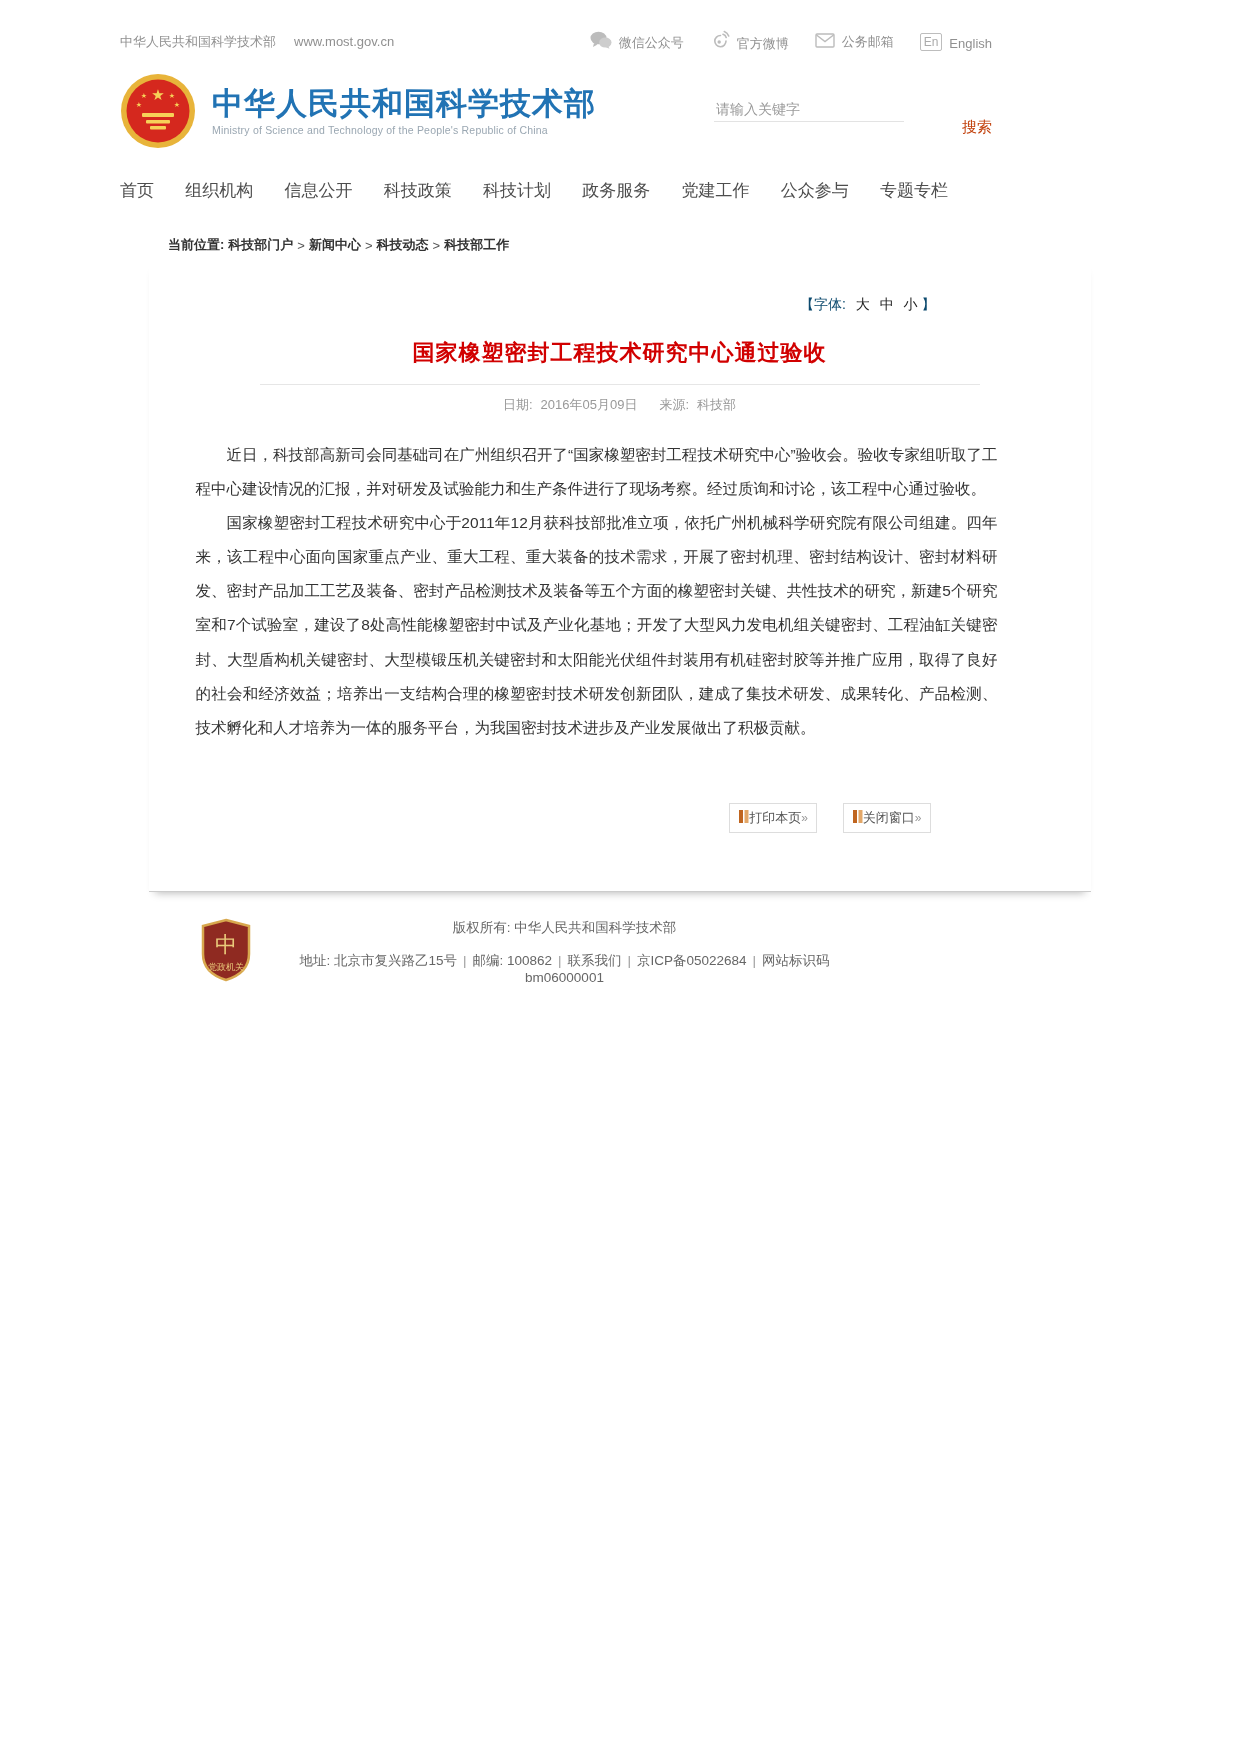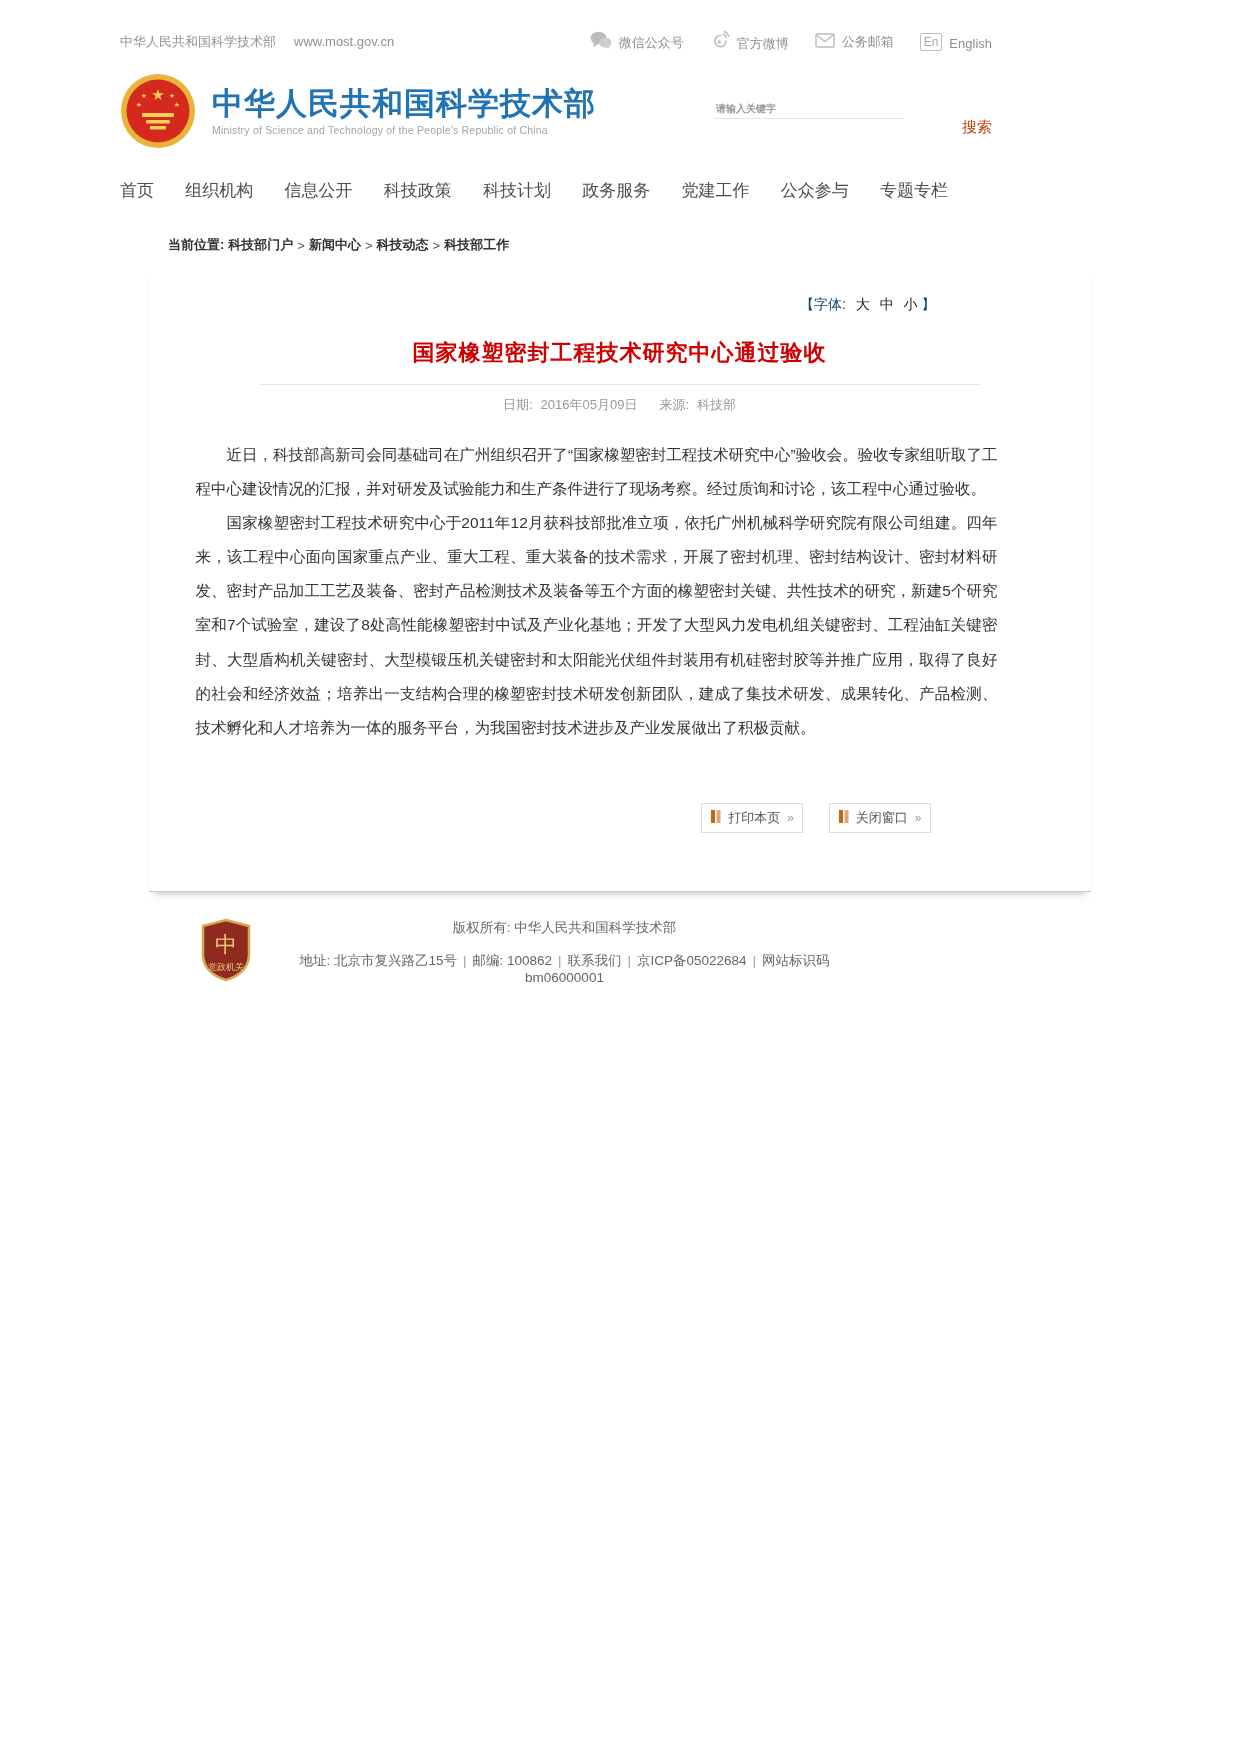--- a/index.html
+++ b/index.html
@@ -16,22 +16,22 @@
   .topbar-right { display:flex; align-items:center; }
   .top-item { display:flex; align-items:flex-end; gap:7px; margin-left:26px; cursor:pointer; }
   .en-badge { display:inline-block; border:1px solid #bdbdbd; color:#ababab; font-size:12px; padding:0 3px; line-height:16px; border-radius:2px; }
 
   
   .header { display:flex; align-items:center; margin-top:20px; }
   .logo { width:76px; height:76px; margin-right:16px; flex:none; }
   .site-title { font-size:31px; font-weight:bold; color:#2173b4; letter-spacing:1px; line-height:1.15; }
   .site-sub { font-size:10.5px; color:#9aa7b2; margin-top:3px; letter-spacing:0.2px; }
   .search { margin-left:auto; display:flex; align-items:center; padding-bottom:4px; }
-  .search input { width:190px; border:none; border-bottom:1px solid #e3e3e3; font-size:10px; color:#666; outline:none; padding:4px 2px;
-                  font-family:"Liberation Sans","DejaVu Sans",sans-serif;font-weight:bold; }
+  .search input { width:190px; border:none; border-bottom:1px solid #e3e3e3; font-size:14px; color:#666; outline:none; padding:4px 2px;
+                  font-family:"Liberation Sans","DejaVu Sans",sans-serif; }
   .search input::placeholder { color:#9a9a9a; }
   .search-btn { margin-left:58px; font-size:15px; color:#c2410c; background:none; border:none; cursor:pointer;
                 font-family:"Liberation Sans","DejaVu Sans",sans-serif;margin-top:36px; }
 
   
   .nav { margin-top:30px; width:828px; display:flex; justify-content:space-between; font-size:17px; color:#4d4d4d;text-align:right; }
   .nav span { cursor:pointer; }
 
   
   .breadcrumb { margin:34px 0 0 48px; font-size:13px; font-weight:bold; color:#333; display:flex; gap:4px; align-items:center; }
@@ -47,21 +47,21 @@
   .article-title { text-align:center; color:#d10000; font-size:22px; font-weight:bold; margin-top:24px; letter-spacing:1px; }
   .title-divider { width:720px; margin:16px auto 0; border-bottom:1px solid #e6e6e6; }
   .date-row { text-align:center; font-size:13px; color:#999; margin-top:11px; }
   .date-row span { margin:0 4px; }
   .src-label { margin-left:18px !important; }
   .article-body { width:802px; margin:24px 0 0 47px; }
   .article-body p { font-size:15.5px; line-height:2.2; text-align:justify; text-indent:2em; color:#333; }
 
   
   .actions-row { display:flex; justify-content:flex-end; gap:26px; margin:58px 160px 0 0; }
-  .act-btn { display:flex; align-items:center; gap:7px; border:1px solid #ddd; background:#fff; padding:5px 9px;
+  .act-btn { display:flex; align-items:center; border:1px solid #ddd; background:#fff; padding:5px 9px;
              font-size:13px; color:#555; cursor:pointer; font-family:"Liberation Sans","DejaVu Sans",sans-serif; }
   .act-arrow { color:#999; font-size:12px; letter-spacing:-1px; }
 
   
   .footer-wrap { width:942px; margin:26px auto 0; display:flex; align-items:center; padding-left:50px; }
   .footer-text { margin-left:32px; width:560px; text-align:center; font-size:13.5px; color:#666; }
   .footer-line2 { margin-top:15px; }
   .ft-sep { margin:0 6px; color:#999; }
   .ft-link { cursor:pointer; }
 </style>

